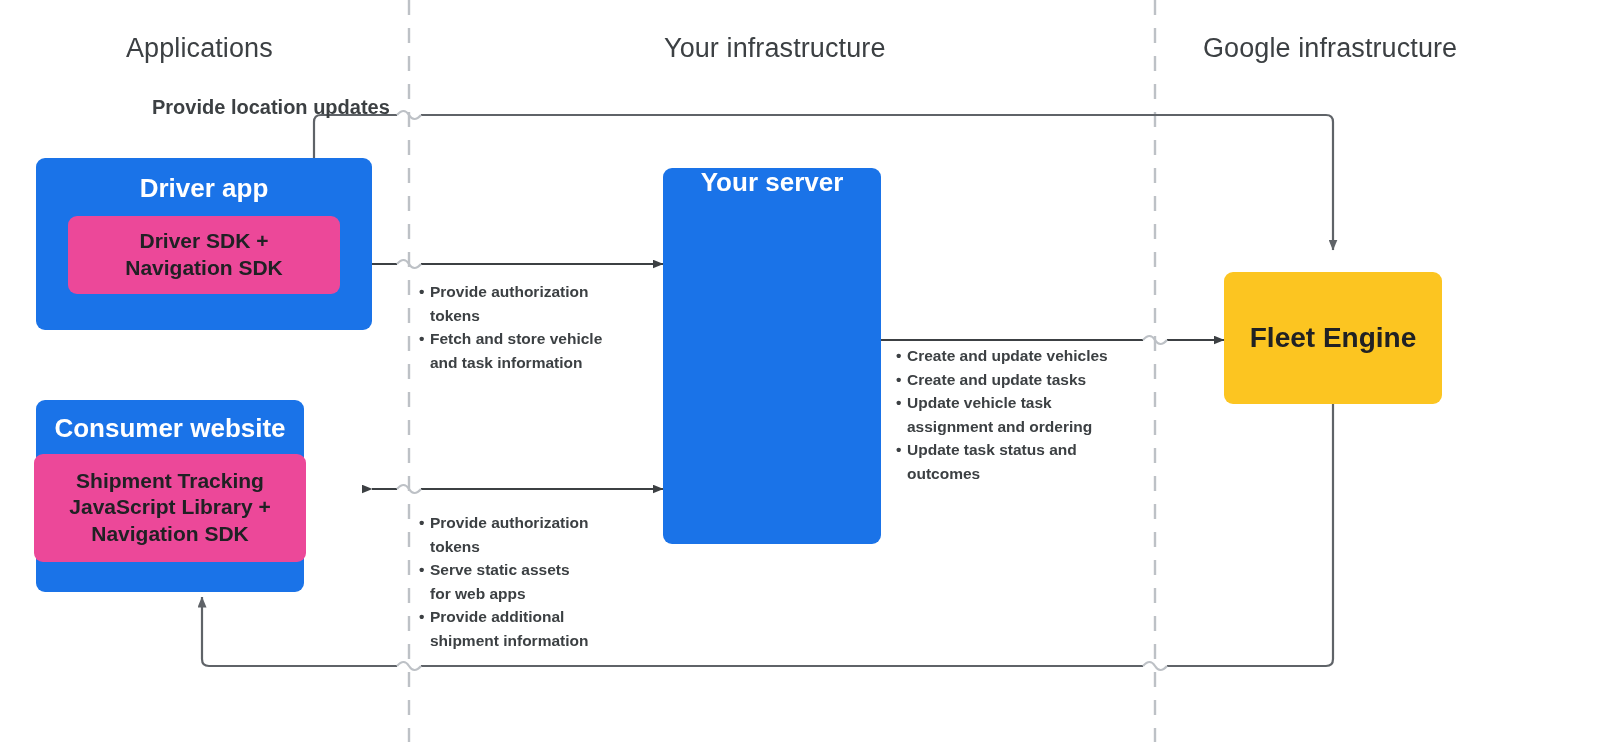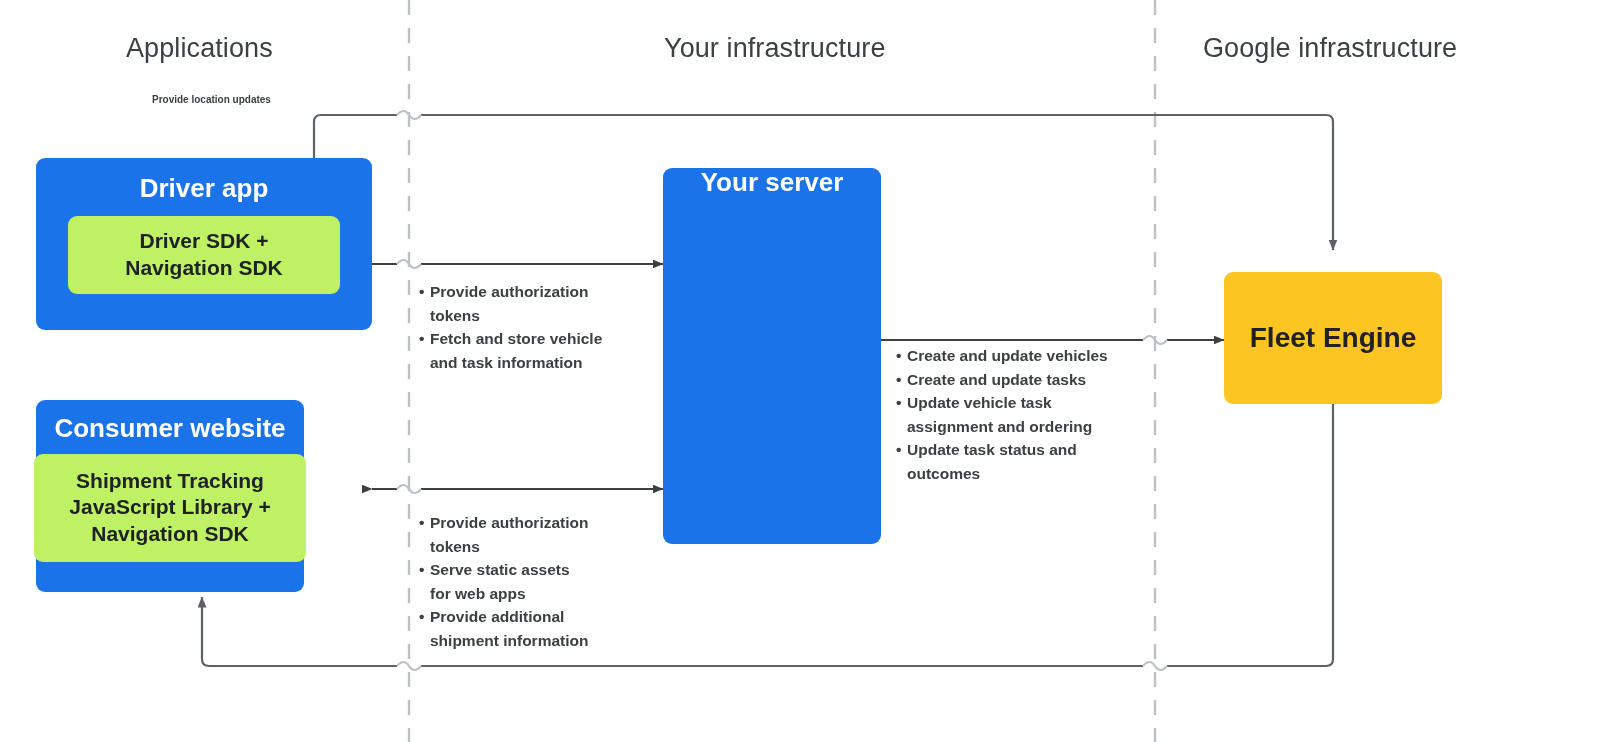--- a/index.html
+++ b/index.html
@@ -19,32 +19,32 @@
   .node{
     position:absolute;box-sizing:border-box;border-radius:9px;
     display:flex;flex-direction:column;align-items:center;
   }
   .node.blue{background:#1a73e8;}
   .node-title{
     color:#ffffff;font-size:26px;font-weight:700;text-align:center;
     white-space:nowrap;line-height:1.15;
   }
   .inner{
-    background:#bef264;border-radius:9px;box-sizing:border-box;
+    background:#ec4899;border-radius:9px;box-sizing:border-box;
     display:flex;align-items:center;justify-content:center;
     color:#202124;font-size:21px;font-weight:700;text-align:center;line-height:1.28;
     white-space:pre-line;
   }
   .node.yellow{
     background:#fcc521;align-items:center;justify-content:center;
   }
   .node.yellow .node-title{color:#202124;font-size:28px;}
 
   .edge-label{
-    position:absolute;font-size:10px;font-weight:700;color:#3c4043;
+    position:absolute;font-size:20px;font-weight:700;color:#3c4043;
     line-height:1.52;white-space:pre-line;
   }
   .bullets{
     position:absolute;font-size:15.5px;font-weight:700;color:#3c4043;
     line-height:1.52;
   }
   .bullets .bl{display:flex;align-items:flex-start;}
   .bullets .dot{width:11px;flex:0 0 11px;}
   .bullets .txt{white-space:pre-line;}
 </style>

